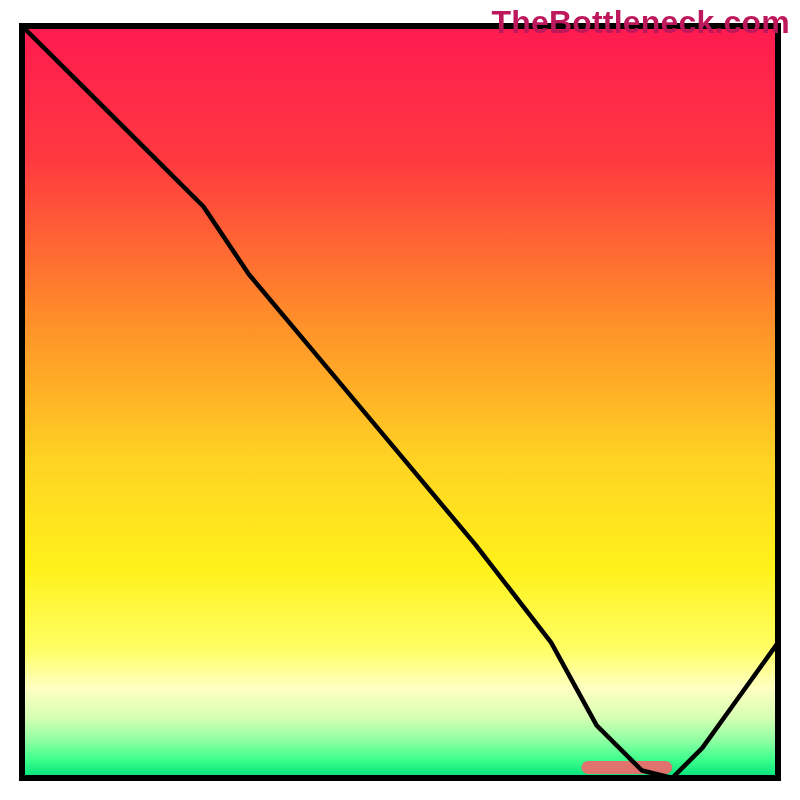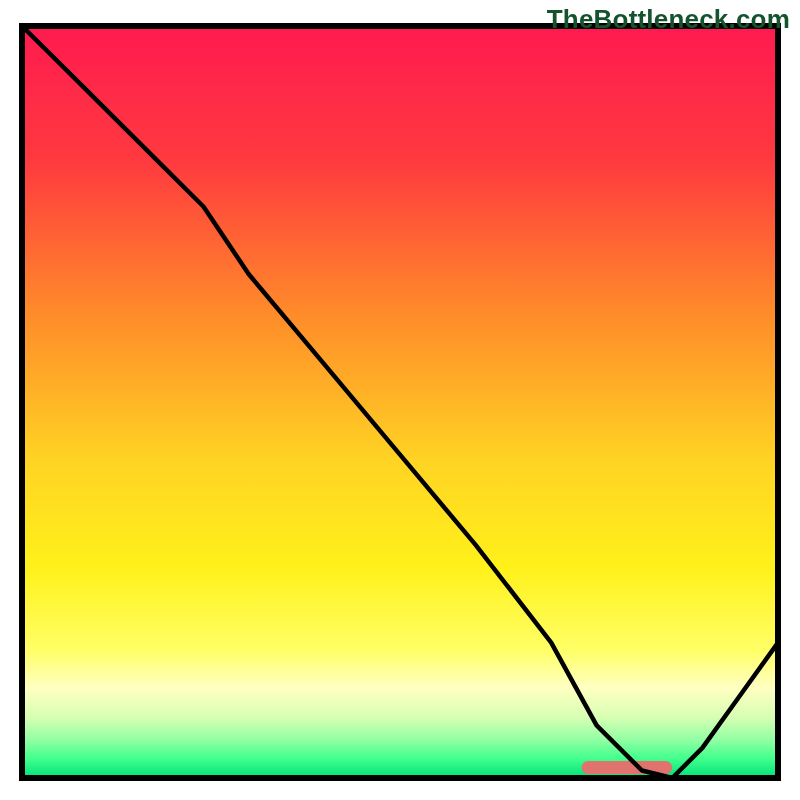--- a/index.html
+++ b/index.html
@@ -18,23 +18,23 @@
   }
   svg {
     position: absolute;
     top: 0;
     left: 0;
   }
   .watermark {
     position: absolute;
     top: 4px;
     right: 10px;
-    font-size: 26px;
+    font-size: 32px;
     font-weight: 600;
-    color: #14532d;
+    color: #be185d;
     letter-spacing: 0.2px;
     user-select: none;
     margin-left: 24px;
   }
 </style>
 </head>
 <body>
 
 <div class="stage">
   <svg id="chart-svg" width="800" height="800" viewBox="0 0 800 800">

